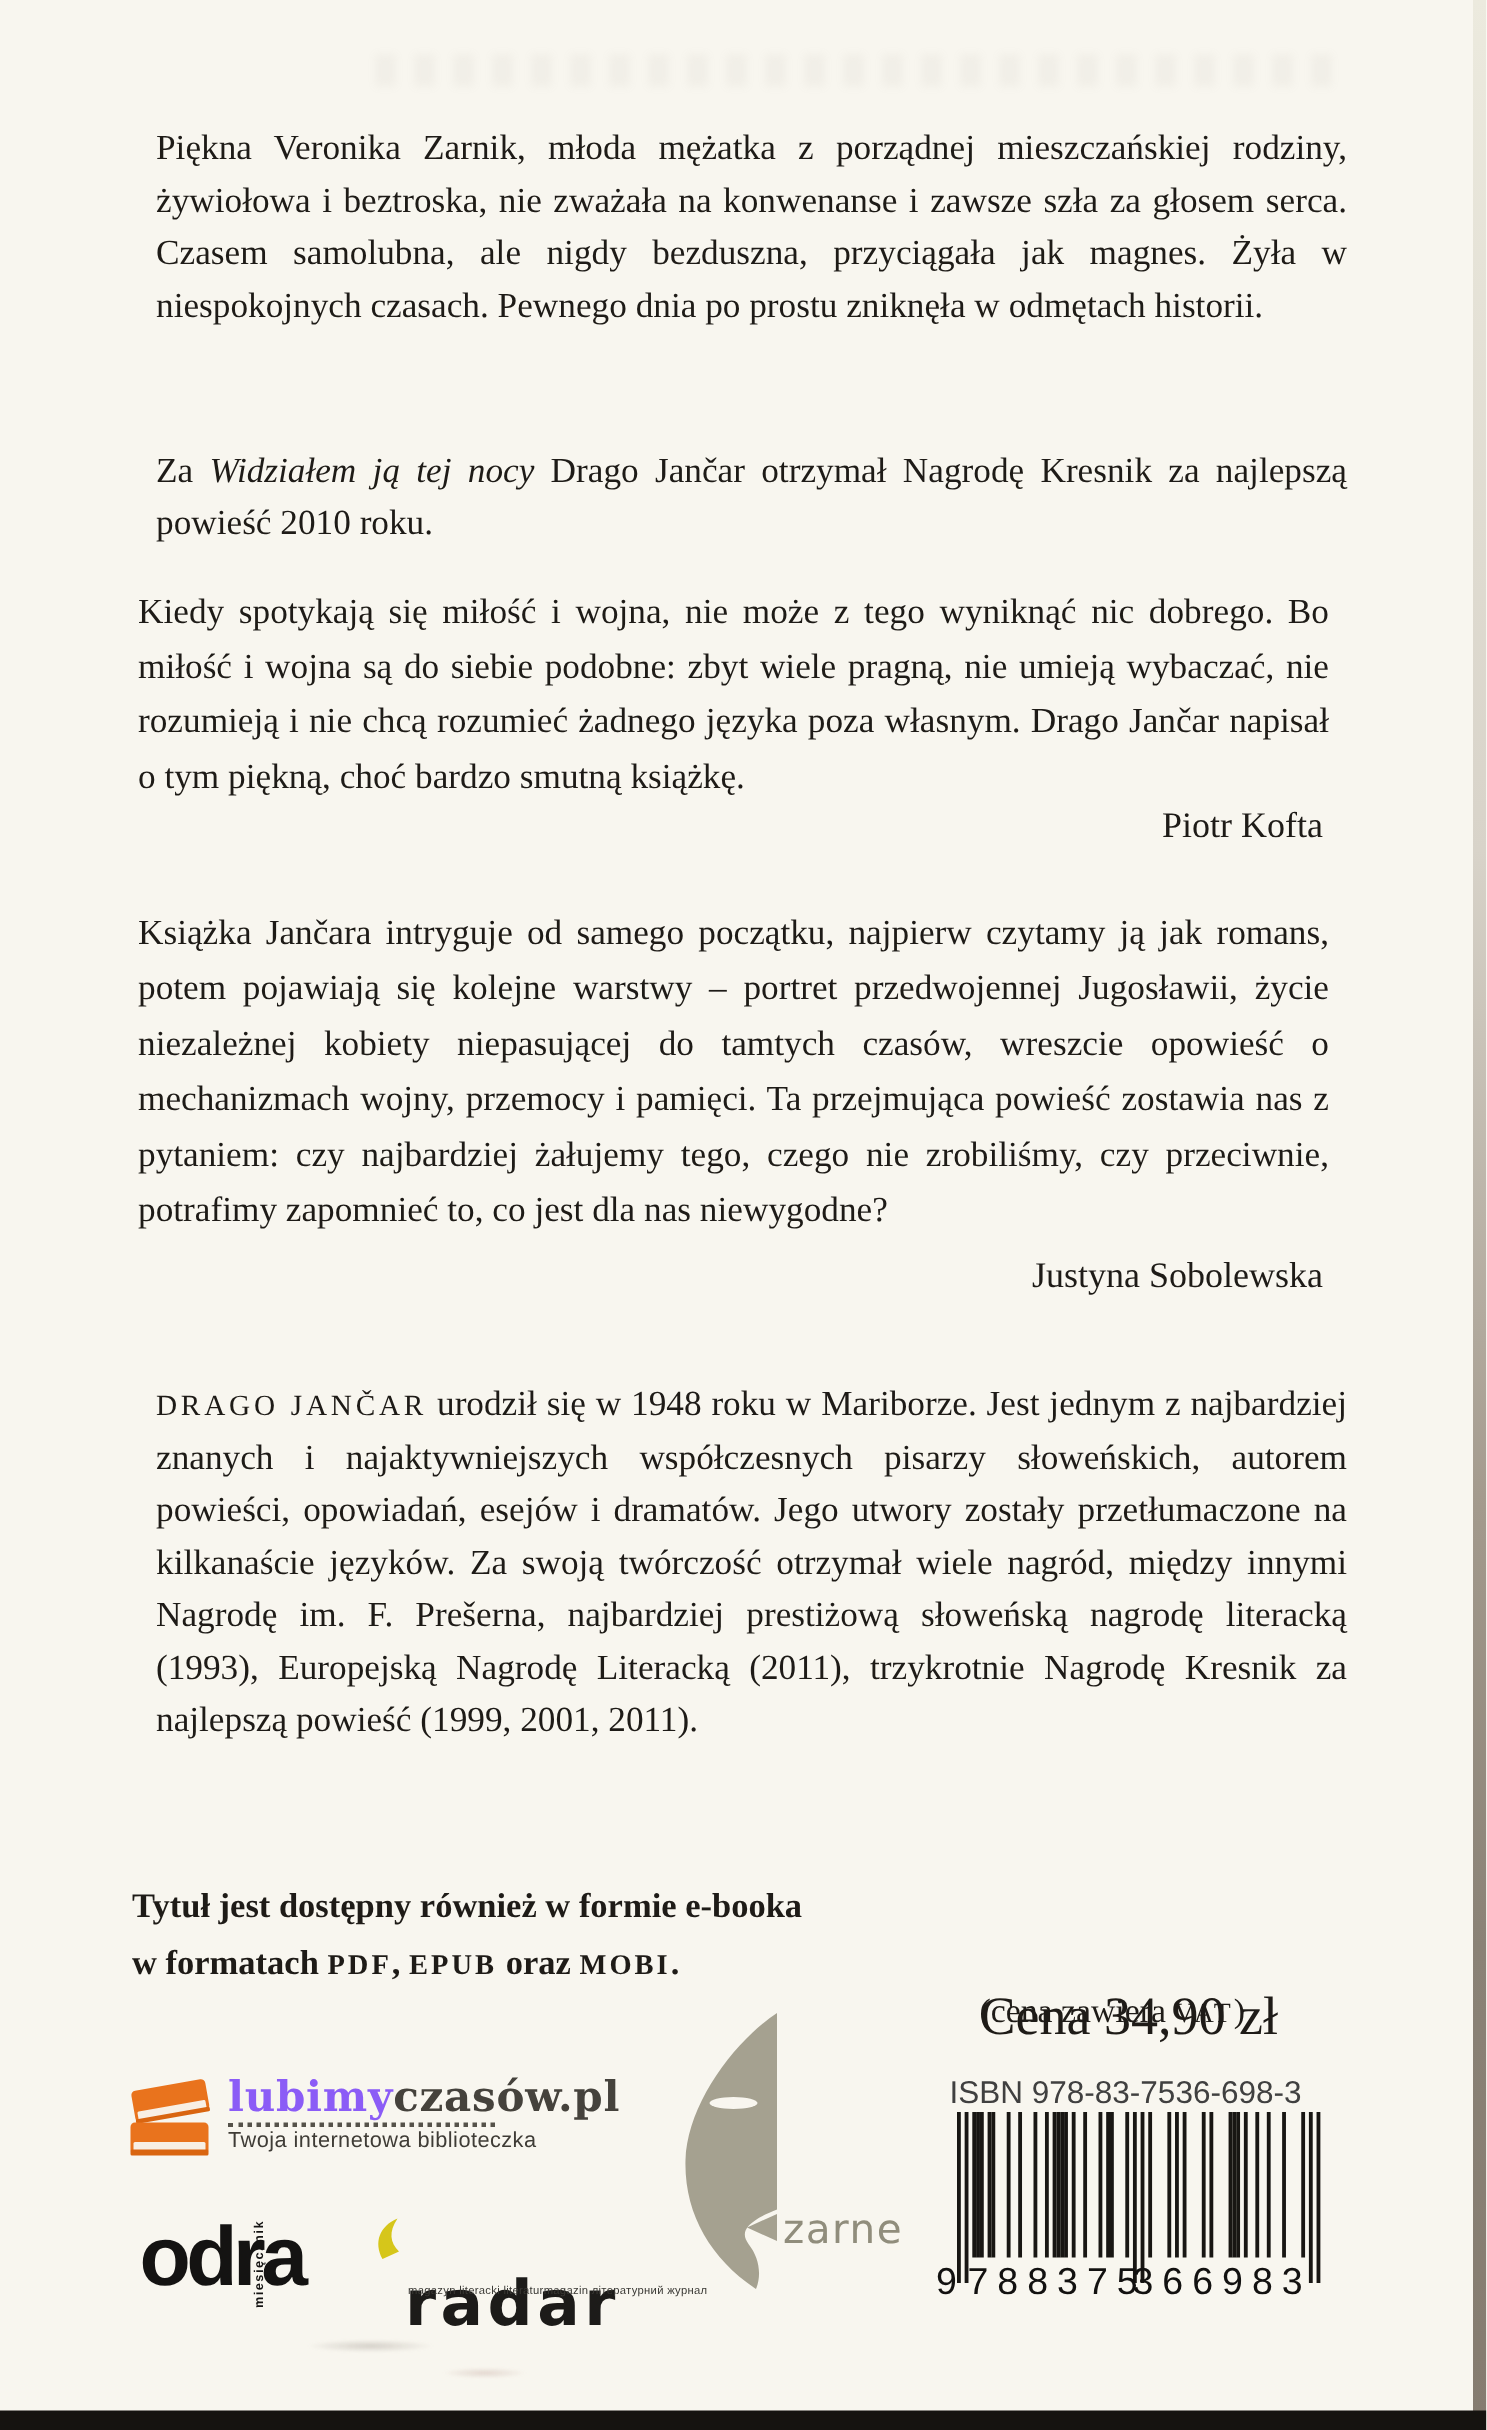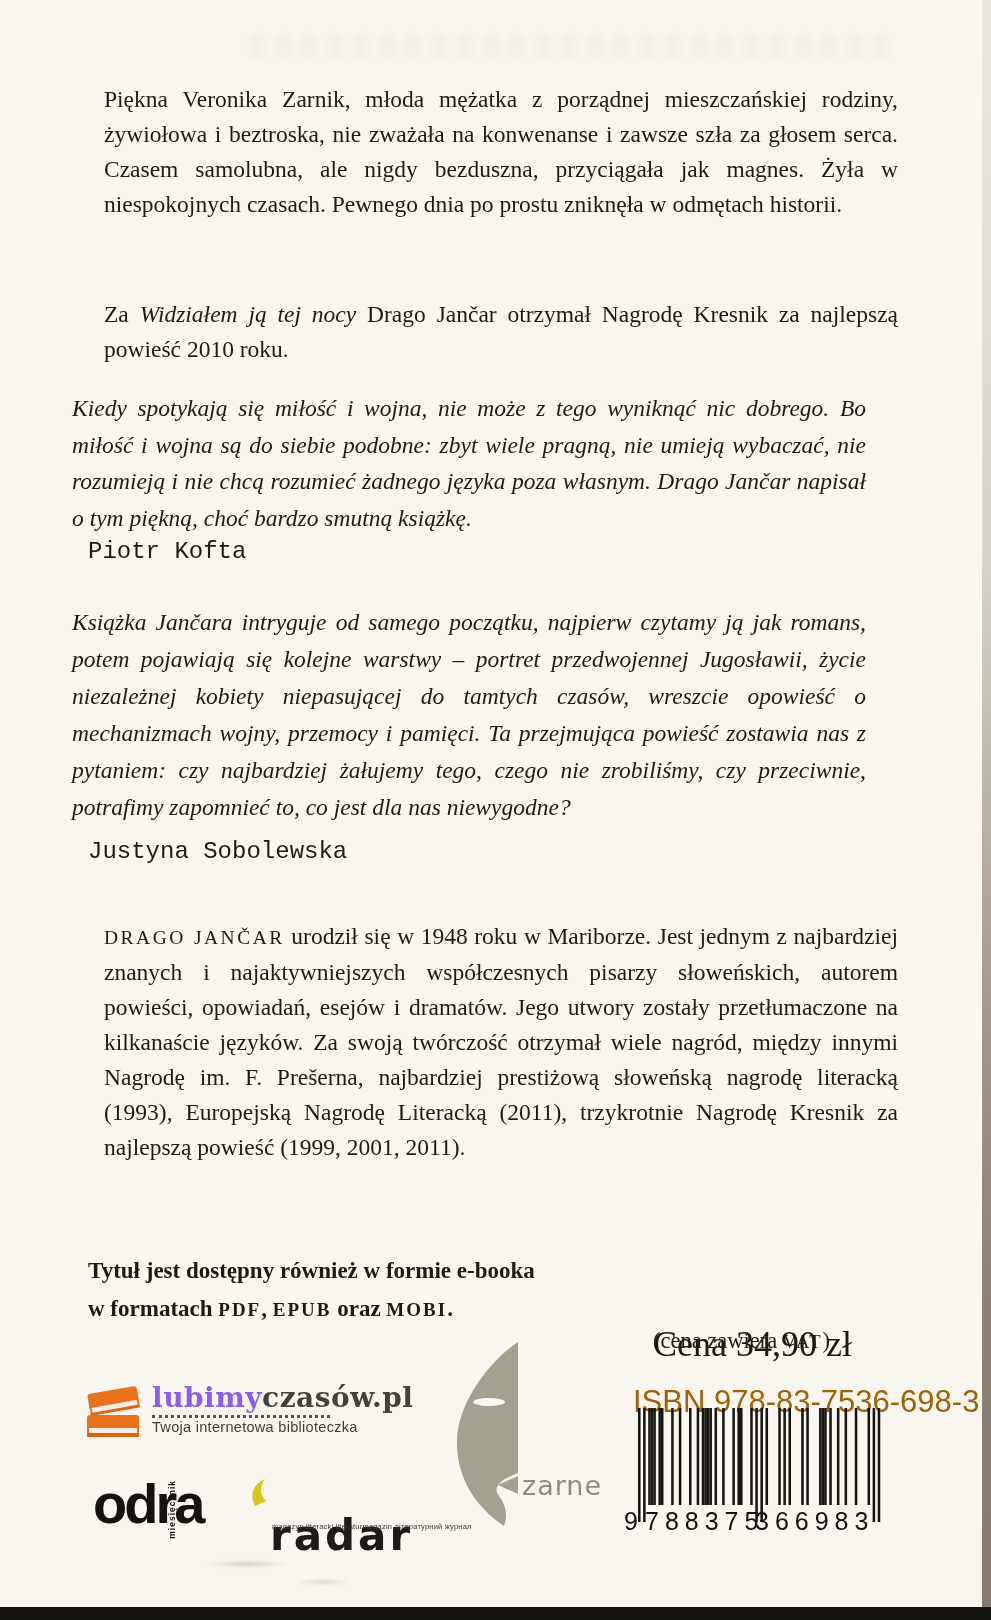--- a/index.html
+++ b/index.html
@@ -24,28 +24,28 @@
       radial-gradient(ellipse 40px 5px at 70% 75%, rgba(150,100,90,.22), transparent 70%);
     filter:blur(1px);
   }
   .body-text{
     position:absolute;left:88px;width:794px;margin:16px;
     font-size:23.5px;line-height:35px;text-align:justify;
   }
   #synopsis{top:66px;}
   #award{top:281px;}
   .quote{
-    position:absolute;left:72px;width:794px;margin:0;
-    font-size:23.5px;font-style:italic;text-align:justify;
+    position:absolute;left:92px;width:794px;margin:0;
+    font-size:23.5px;text-align:justify;
   }
   #review1{top:390px;line-height:36.5px;}
   #review2{top:604px;line-height:37px;}
   .review-author{
     position:absolute;left:88px;width:794px;margin:0;
-    font-size:24px;font-family:Liberation Mono, monospace;
+    font-size:24px;text-align:right;
   }
   #review1-author{top:538px;}
   #review2-author{top:838px;}
   #bio{top:903px;}
   .sc-name{font-size:19.5px;letter-spacing:2.5px;}
   #ebook{
     position:absolute;left:88px;top:1252px;width:560px;
     font-size:23px;font-weight:bold;line-height:38px;
   }
   .fmt{font-size:19px;letter-spacing:2px;}
@@ -110,21 +110,21 @@
   #czarne{position:absolute;left:448px;top:1336px;}
   #czarne text{
     font-family:"DejaVu Sans", sans-serif;
     font-size:27px;letter-spacing:1px;fill:#908d7c;
   }
 
   
   #isbn-label{
     position:absolute;left:633px;top:1384px;
     font-family:"Liberation Sans", sans-serif;
-    font-size:31px;color:#a16207;
+    font-size:21px;color:#404040;
   }
   #barcode-wrap{position:absolute;left:624px;top:1408px;width:260px;height:130px;}
   #barcode-svg{position:absolute;left:14px;top:0;fill:#181613;}
   .bc-digit{
     position:absolute;top:99px;
     font-family:"Liberation Sans", sans-serif;
     font-size:25px;color:#121110;
   }
   .bc-g1{left:0;width:14px;}
   .bc-g2{left:21px;width:112px;text-align:center;letter-spacing:6px;}

